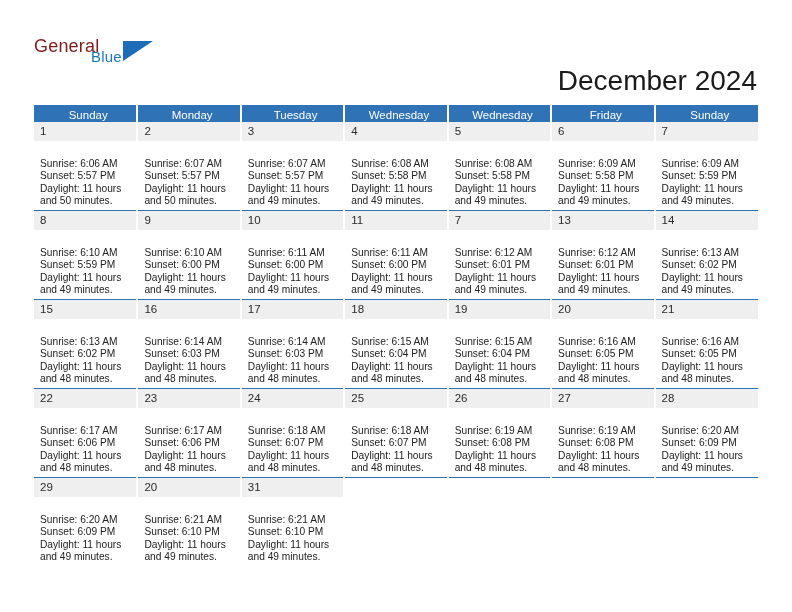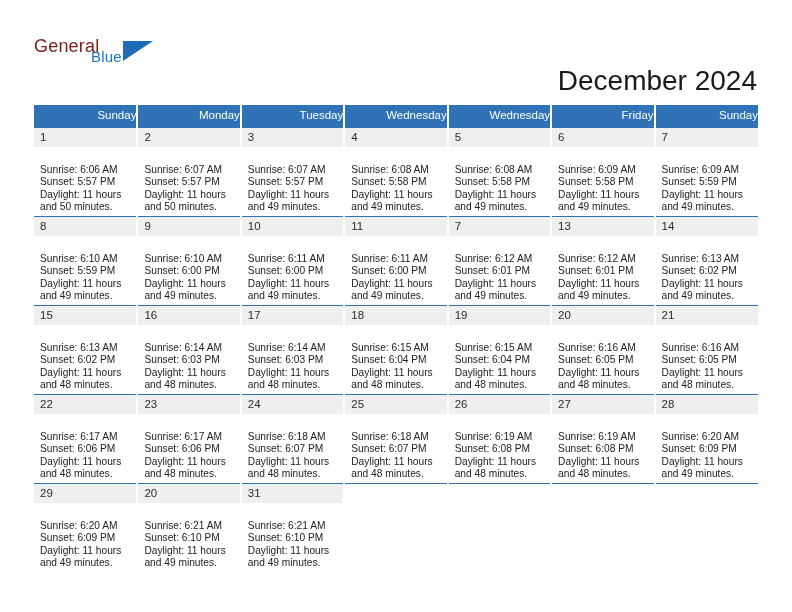--- a/index.html
+++ b/index.html
@@ -90,22 +90,22 @@
     top: 105px;
     width: 724px;
     border-collapse: collapse;
     table-layout: fixed;
   }
   .calendar th {
     background: #2f72b5;
     color: #ffffff;
     font-size: 11.5px;
     font-weight: normal;
-    text-align: right;
-    padding: 4px 0 6px 6px;
+    text-align: center;
+    padding: 4px 0 0 6px;
     height: 12px;
     border-right: 2px solid #ffffff;
   }
   .calendar th:last-child { border-right: none; }
 
   .calendar td {
     vertical-align: top;
     padding: 0;
     border-right: 2px solid #ffffff;
     border-top: 1px solid #2f72b5;

